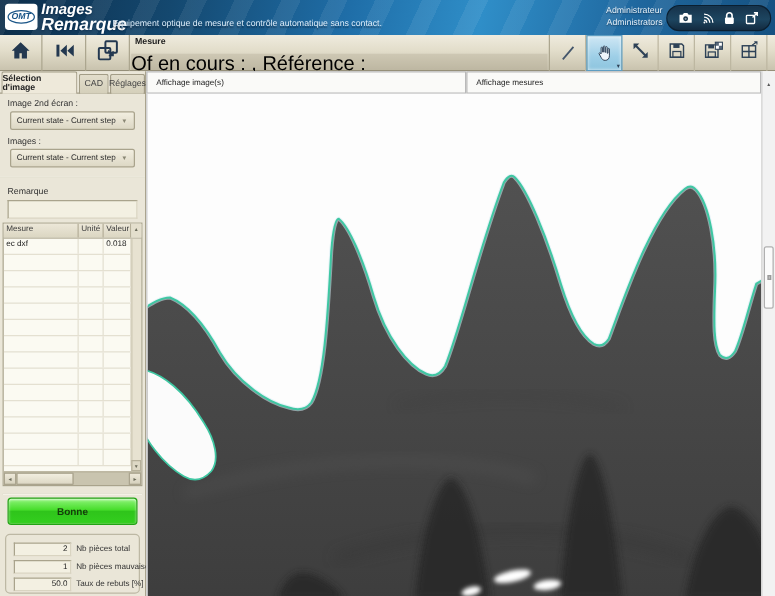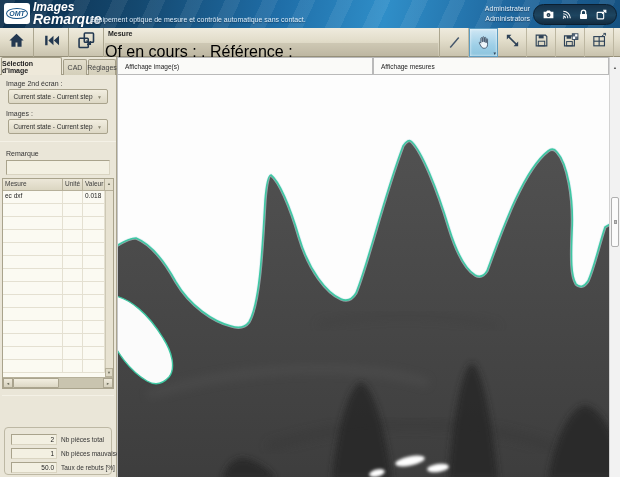--- a/index.html
+++ b/index.html
@@ -379,20 +379,23 @@
       <div id="mt-hscroll">
         <div class="harr">◄</div>
         <div id="mt-hthumb"></div>
         <div id="mt-htrack"></div>
         <div class="harr">►</div>
       </div>
     </div>
 
     <div id="side-groove" class="abs"></div>
 
+    <div id="good-btn" class="abs">
+      <span>Bonne</span>
+    </div>
 
     <div id="stats-box" class="abs">
       <div class="stat-row" style="top:5px">
         <input readonly="" value="2" style="">
         <label>Nb pièces total</label>
       </div>
       <div class="stat-row" style="top:19px">
         <input readonly="" value="1" style="">
         <label>Nb pièces mauvaise(s)</label>
       </div>

